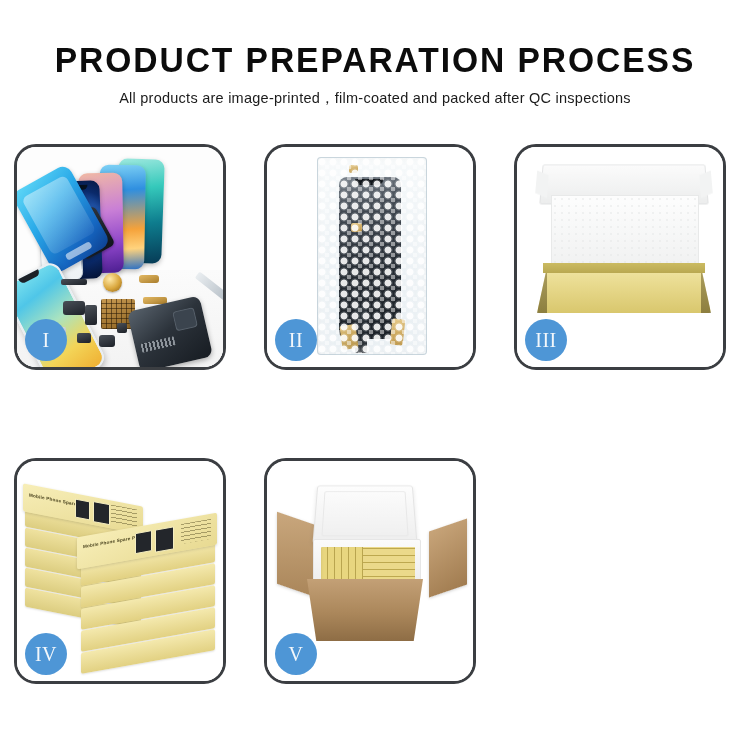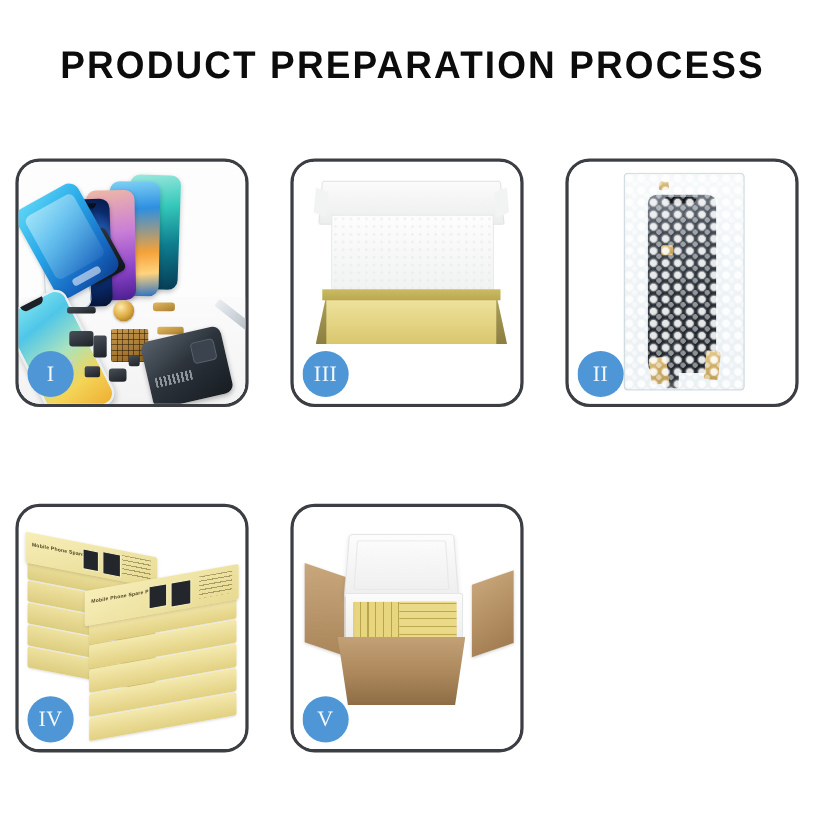--- a/index.html
+++ b/index.html
@@ -343,20 +343,21 @@
   .c6tape2{position:absolute;left:40px;top:148px;width:13px;height:14px;
     background:rgba(137,110,74,.8);transform:skewY(14deg);border-radius:1px;}
 </style>
 </head>
 <body>
 
 <div class="page">
 
   <div class="header">
     <h1 class="title">PRODUCT PREPARATION PROCESS</h1>
+    <p class="subtitle">All products are image-printed，film-coated and packed after QC inspections</p>
   </div>
 
   <div class="grid">
 
     <div class="panel p1">
       <div class="photo">
         <div class="p1bg"></div>
         <div class="shade"></div>
         <div class="ph a"></div>
         <div class="ph b"></div>
@@ -381,54 +382,54 @@
         <div class="cmp dark" style="left:100px;top:176px;width:10px;height:10px;"></div>
         <div class="cmp silver" style="left:180px;top:200px;width:12px;height:6px;"></div>
         <div class="housing"></div>
         <div class="tweezer"></div>
       </div>
       <div class="badge">
         <span>I</span>
       </div>
     </div>
 
-    <div class="panel p3">
-      <div class="photo">
-        <div class="p3bg"></div>
-        <div class="lid3"></div>
-        <div class="foamback"></div>
-        <div class="bubbledark"></div>
-        <div class="tray3"></div>
-        <div class="tray3inner"></div>
-      </div>
-      <div class="badge">
-        <span>III</span>
-      </div>
-    </div>
-
     <div class="panel p2">
       <div class="photo">
         <div class="p2bg"></div>
         <div class="bag">
           <div class="screen"></div>
           <div class="flex"></div>
           <div class="tapeA"></div>
           <div class="tapeB"></div>
           <div class="tapeC"></div>
           <div class="tapeD"></div>
           <div class="bubbles"></div>
           <div class="bubbles2"></div>
           <div class="bagedge"></div>
         </div>
       </div>
       <div class="badge">
         <span>II</span>
       </div>
     </div>
 
+    <div class="panel p3">
+      <div class="photo">
+        <div class="p3bg"></div>
+        <div class="lid3"></div>
+        <div class="foamback"></div>
+        <div class="bubbledark"></div>
+        <div class="tray3"></div>
+        <div class="tray3inner"></div>
+      </div>
+      <div class="badge">
+        <span>III</span>
+      </div>
+    </div>
+
     <div class="panel p4">
       <div class="photo">
         <div class="p4bg"></div>
         <div class="stackwrap">
 
           <div class="bx bxL" style="top:46px;"></div>
           <div class="bx bxL" style="top:66px;"></div>
           <div class="bx bxL" style="top:86px;"></div>
           <div class="bx bxL" style="top:106px;"></div>
           <div class="bx bxL" style="top:126px;"></div>

